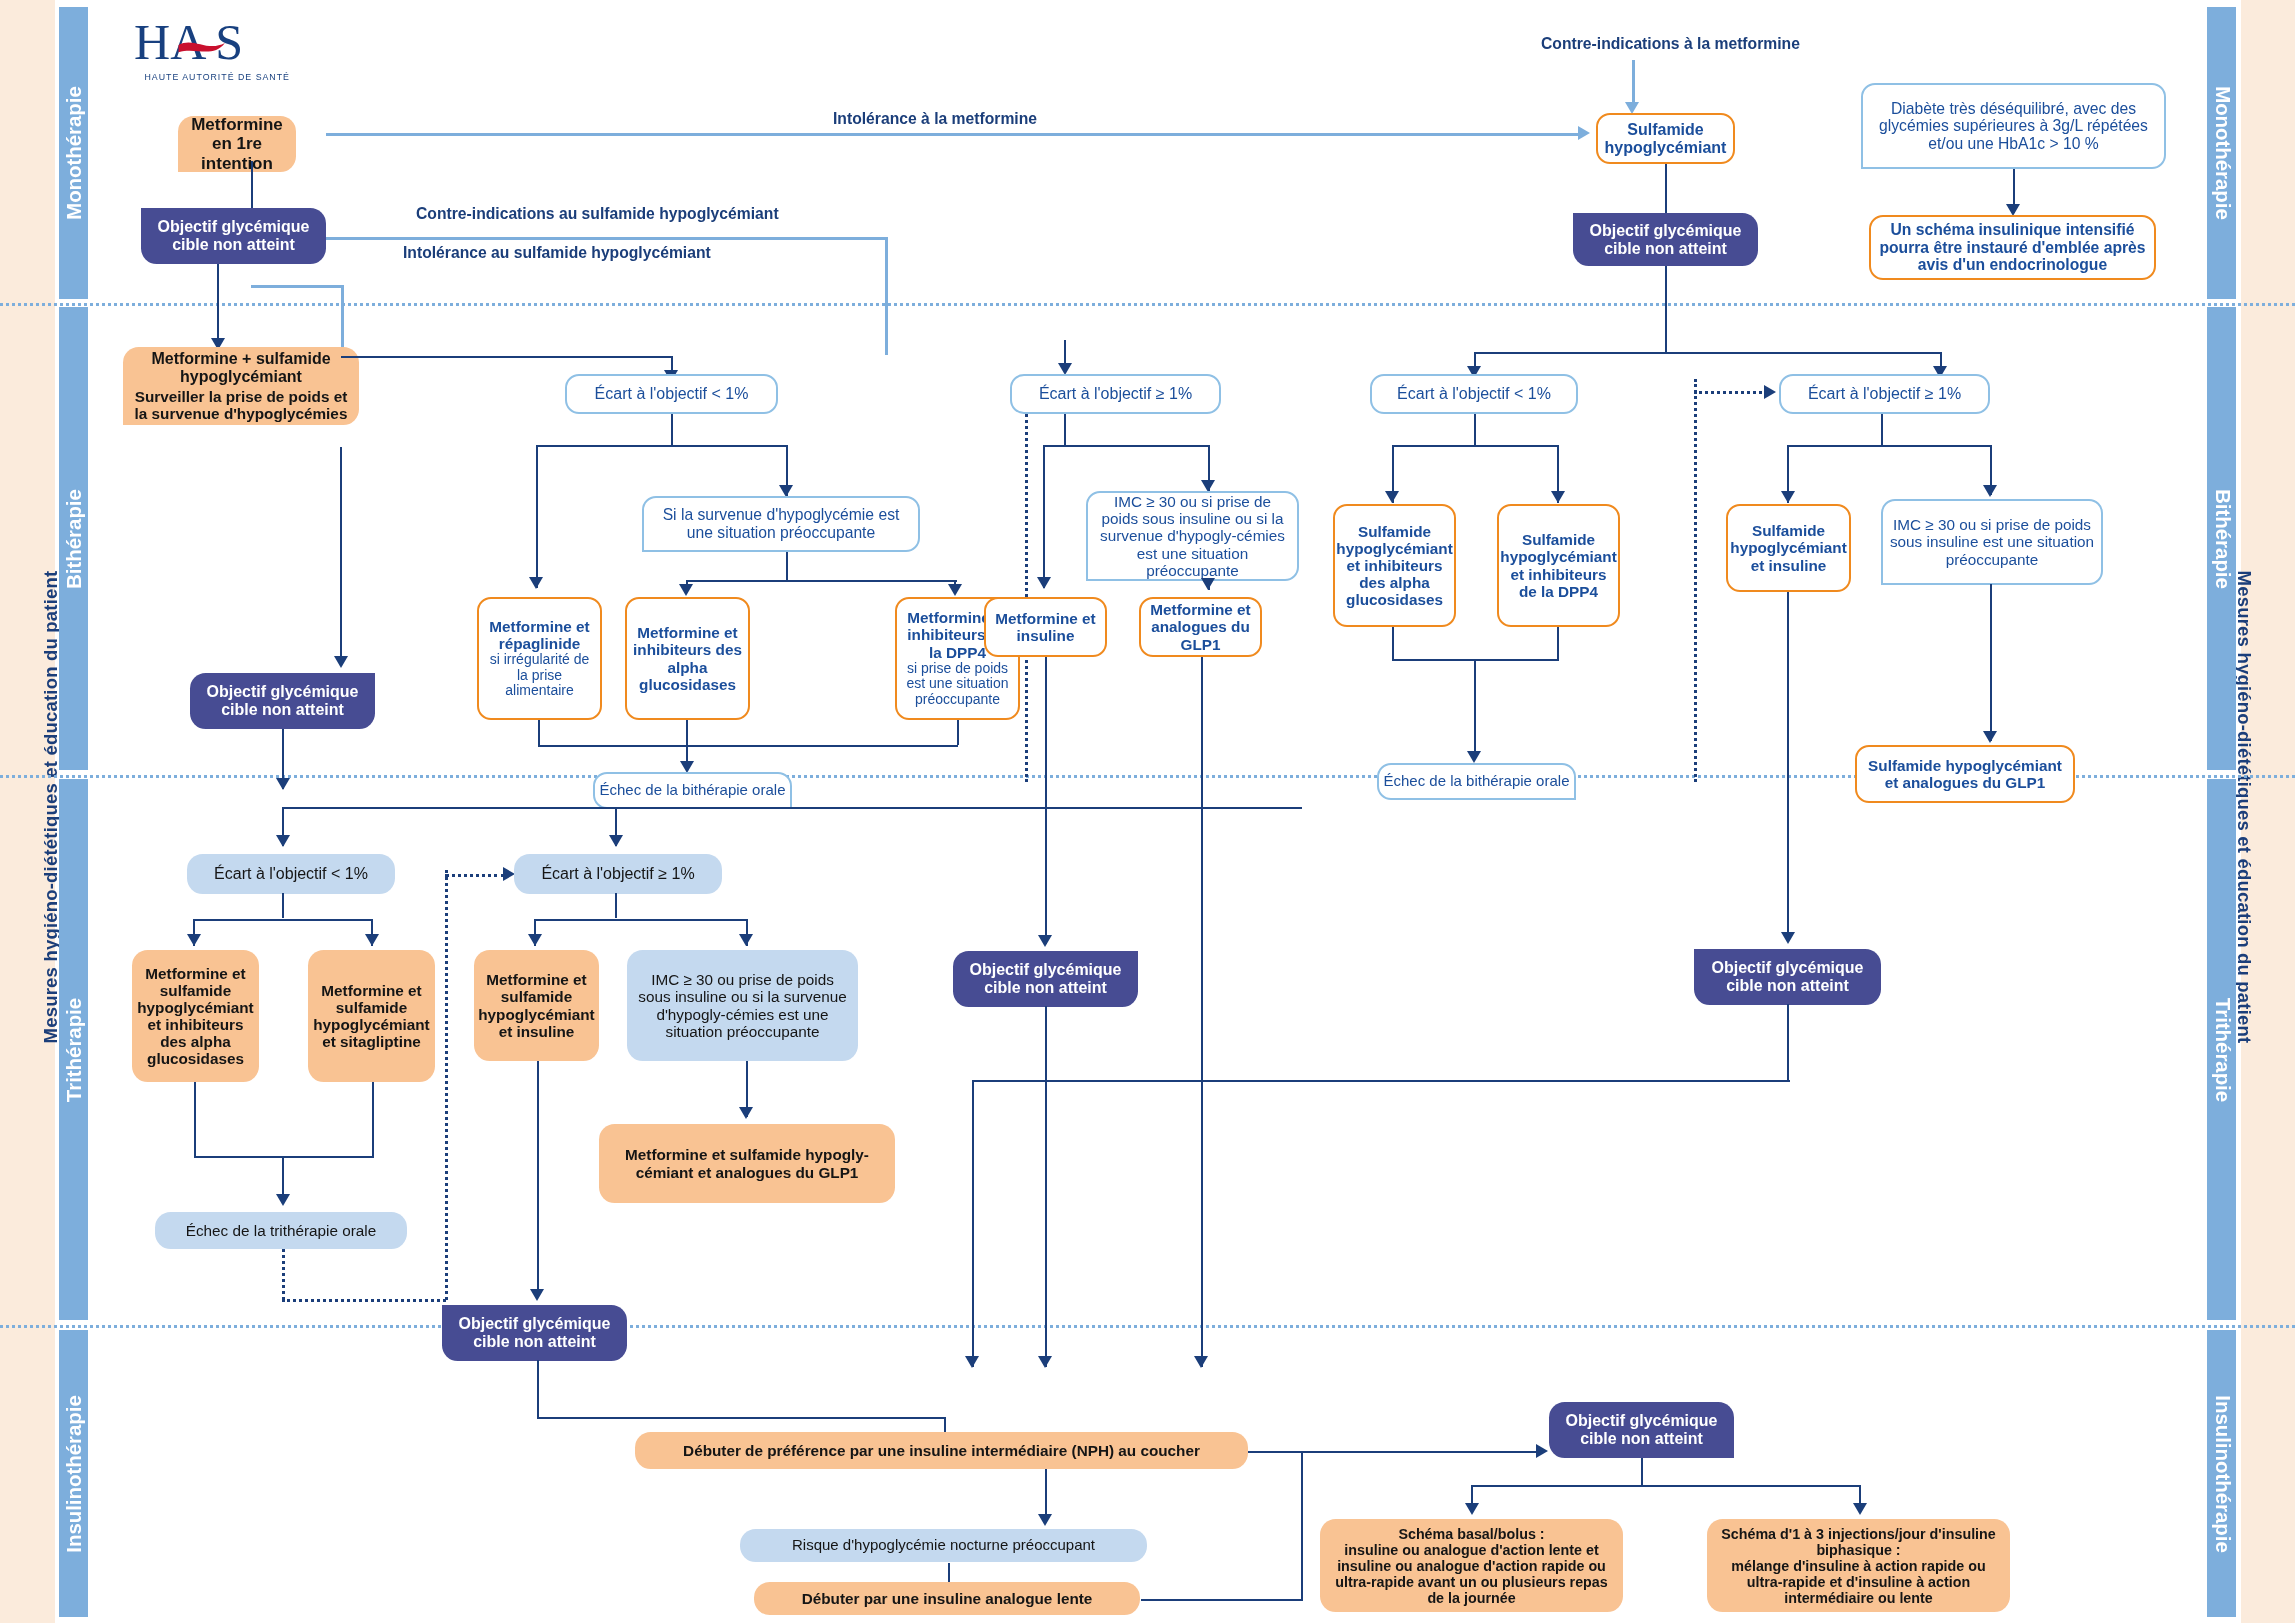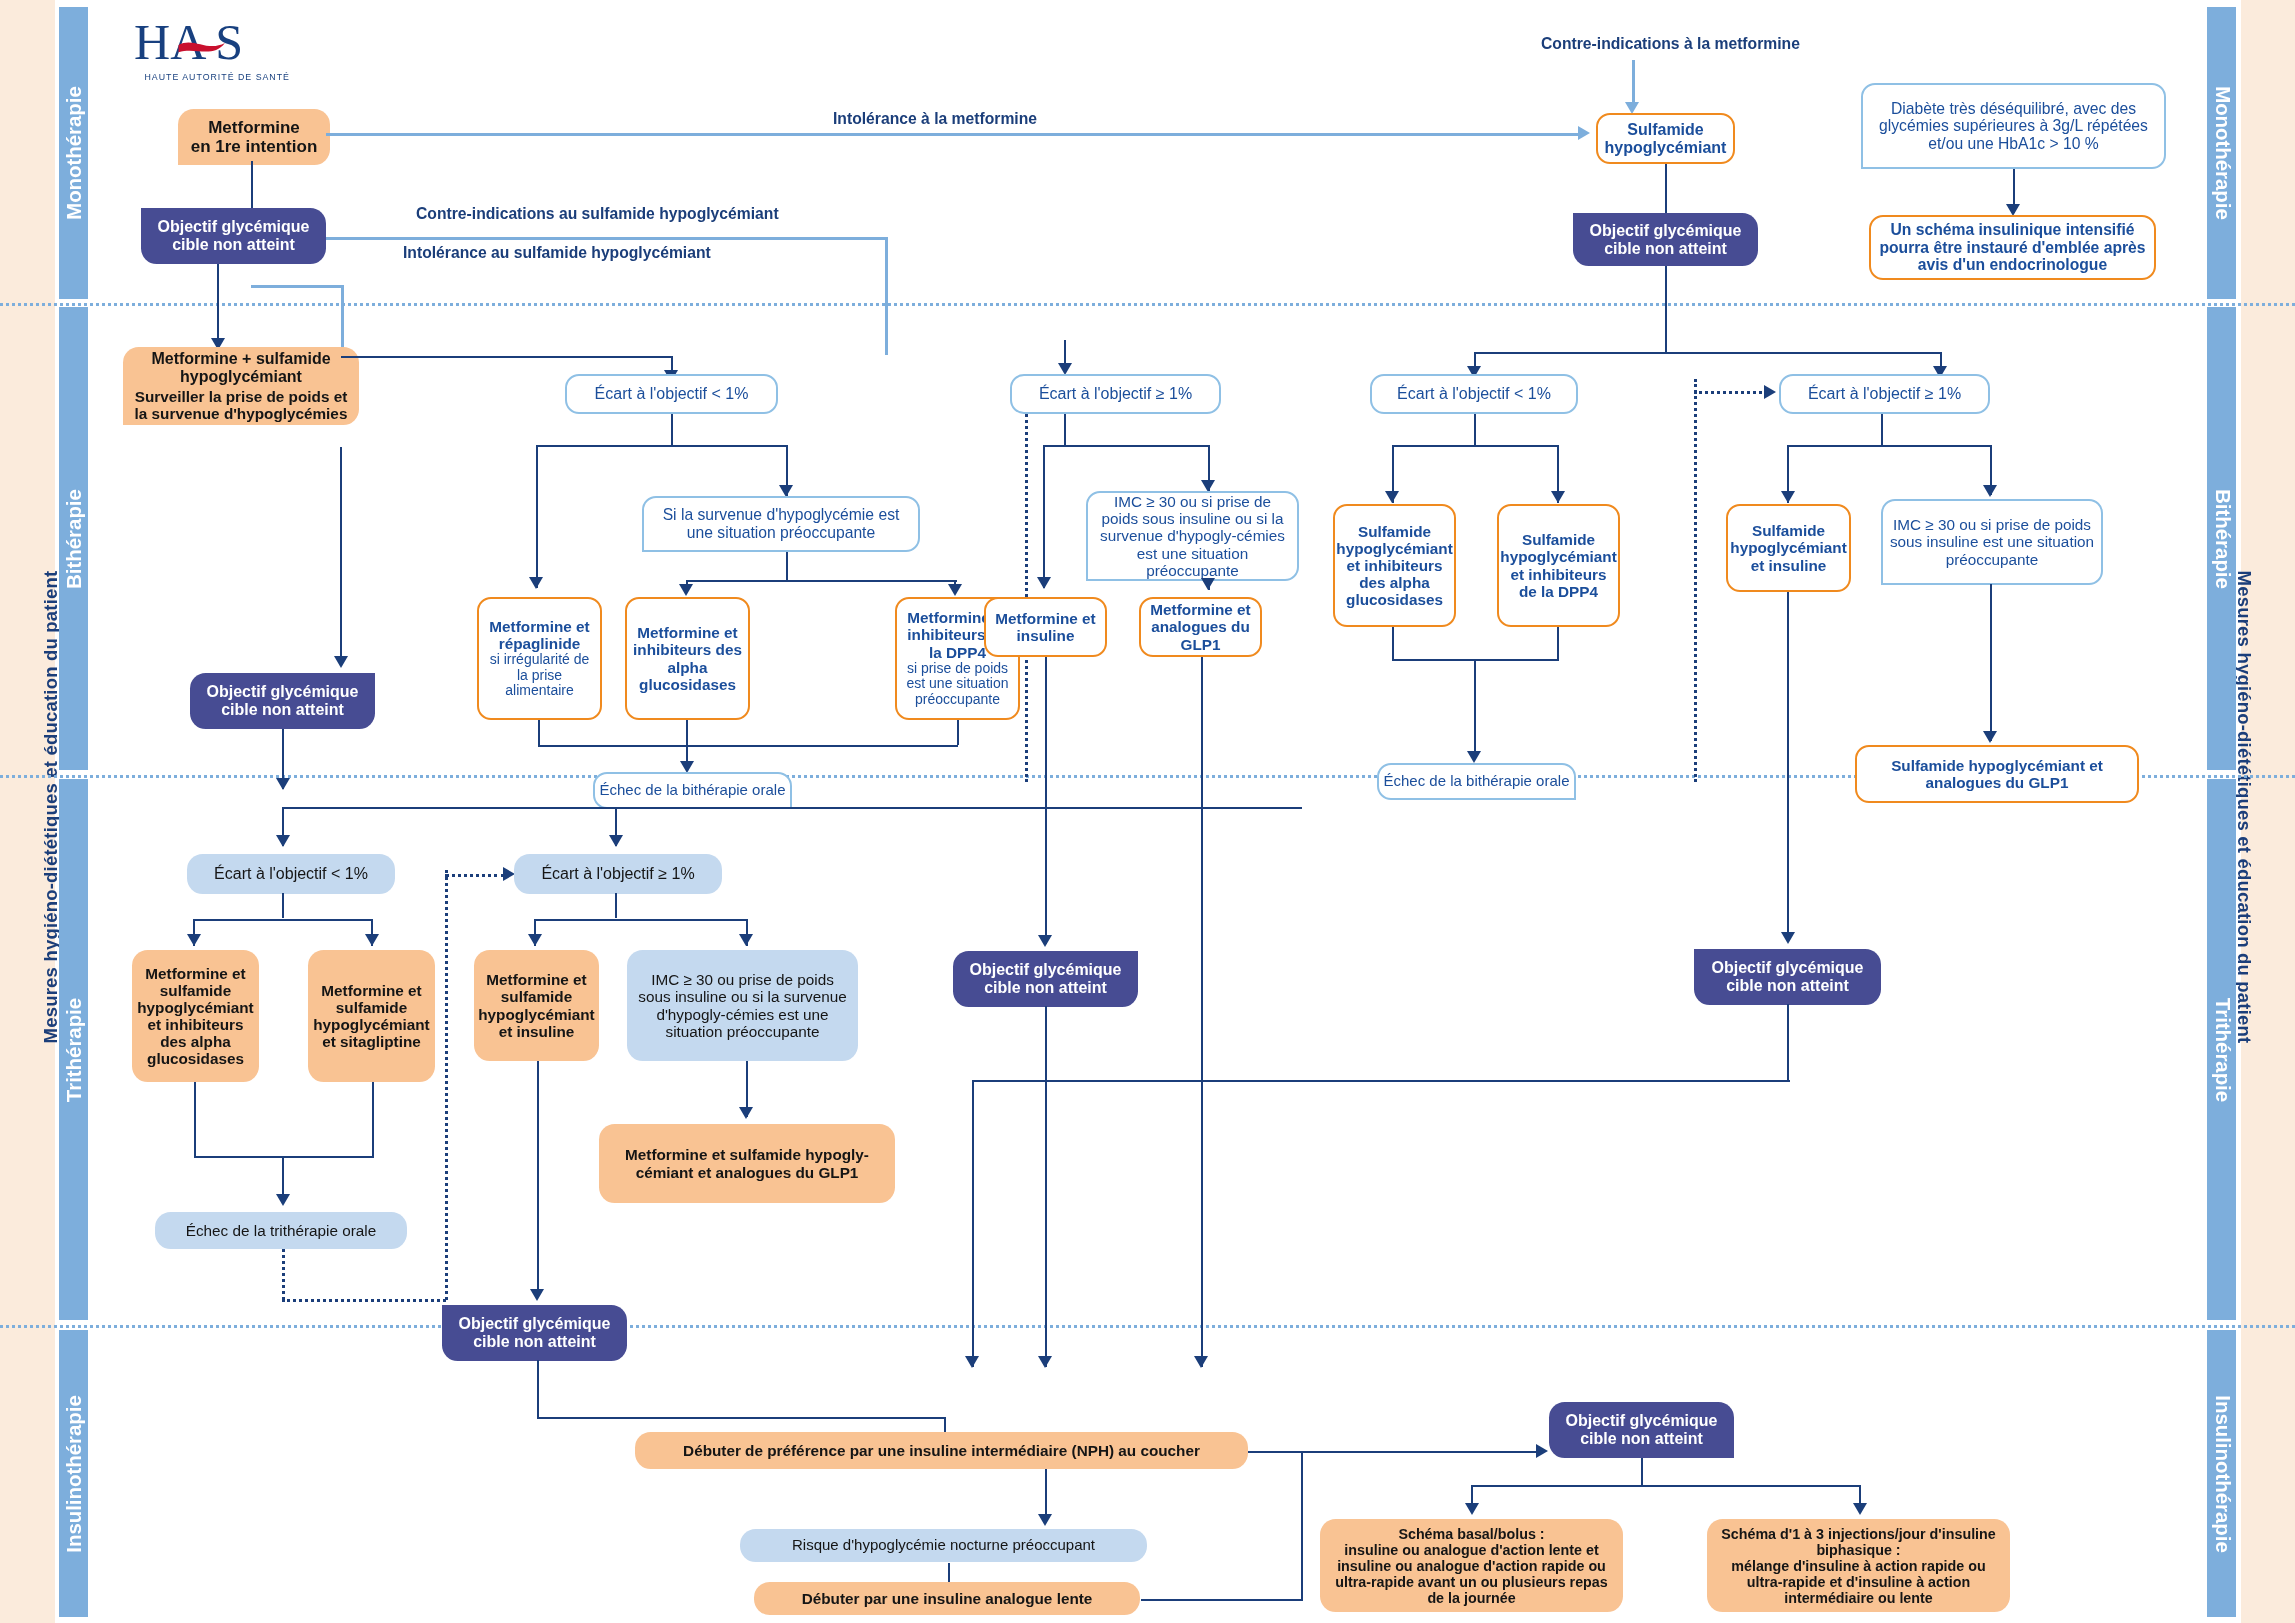--- a/index.html
+++ b/index.html
@@ -124,21 +124,21 @@
   <div id="logo">
     <svg viewBox="0 0 360 120" width="167" height="56" aria-hidden="true">
       <text x="0" y="92" font-family="Liberation Serif, serif" font-size="108" fill="#18407F">H</text>
       <text x="78" y="92" font-family="Liberation Serif, serif" font-size="108" fill="#18407F">A</text>
       <text x="175" y="92" font-family="Liberation Serif, serif" font-size="108" fill="#18407F">S</text>
       <path d="M96 62 C128 44 158 78 196 58 C170 92 132 66 96 78 Z" fill="#C9102E"></path>
     </svg>
     <div class="tag">HAUTE AUTORITÉ DE SANTÉ</div>
   </div>
 
-  <div class="node n-tan cut-bl" style="left:178px;top:109px;width:152px;height:56px;font-size:17px">
+  <div class="node n-tan cut-bl" style="left:178px;top:116px;width:118px;height:56px;font-size:17px">
     <div>Metformine</div>
     <div>en 1re intention</div>
   </div>
 
   <div class="ln v" style="left:251px;top:161px;height:47px"></div>
 
   <div class="node n-navy cut-tl" style="left:141px;top:208px;width:185px;height:56px;font-size:16px">
     <div>Objectif glycémique</div>
     <div>cible non atteint</div>
   </div>
@@ -338,21 +338,21 @@
   <div class="node n-orange" style="left:1726px;top:504px;width:125px;height:88px;font-size:15.3px;padding:0 3.7px">
     <div>Sulfamide hypoglycémiant et insuline</div>
   </div>
 
   <div class="node n-lblue cut-bl" style="left:1881px;top:499px;width:222px;height:86px;font-size:15.3px;padding:0 6.5px">
     <div>IMC ≥ 30 ou si prise de poids sous insuline est une situation préoccupante</div>
   </div>
   <div class="ln v" style="left:1990px;top:584px;height:157px"></div>
   <div class="arw down" style="left:1983px;top:731px"></div>
 
-  <div class="node n-orange" style="left:1855px;top:745px;width:284px;height:58px;font-size:15.3px;padding:0 5.6px">
+  <div class="node n-orange" style="left:1855px;top:745px;width:220px;height:58px;font-size:15.3px;padding:0 5.6px">
     <div>Sulfamide hypoglycémiant et analogues du GLP1</div>
   </div>
 
   <div class="ln v" style="left:1787px;top:592px;height:349px"></div>
   <div class="arw down" style="left:1781px;top:932px"></div>
 
   <div class="node n-navy cut-tl" style="left:1694px;top:949px;width:187px;height:56px;font-size:16px">
     <div>Objectif glycémique</div>
     <div>cible non atteint</div>
   </div>

